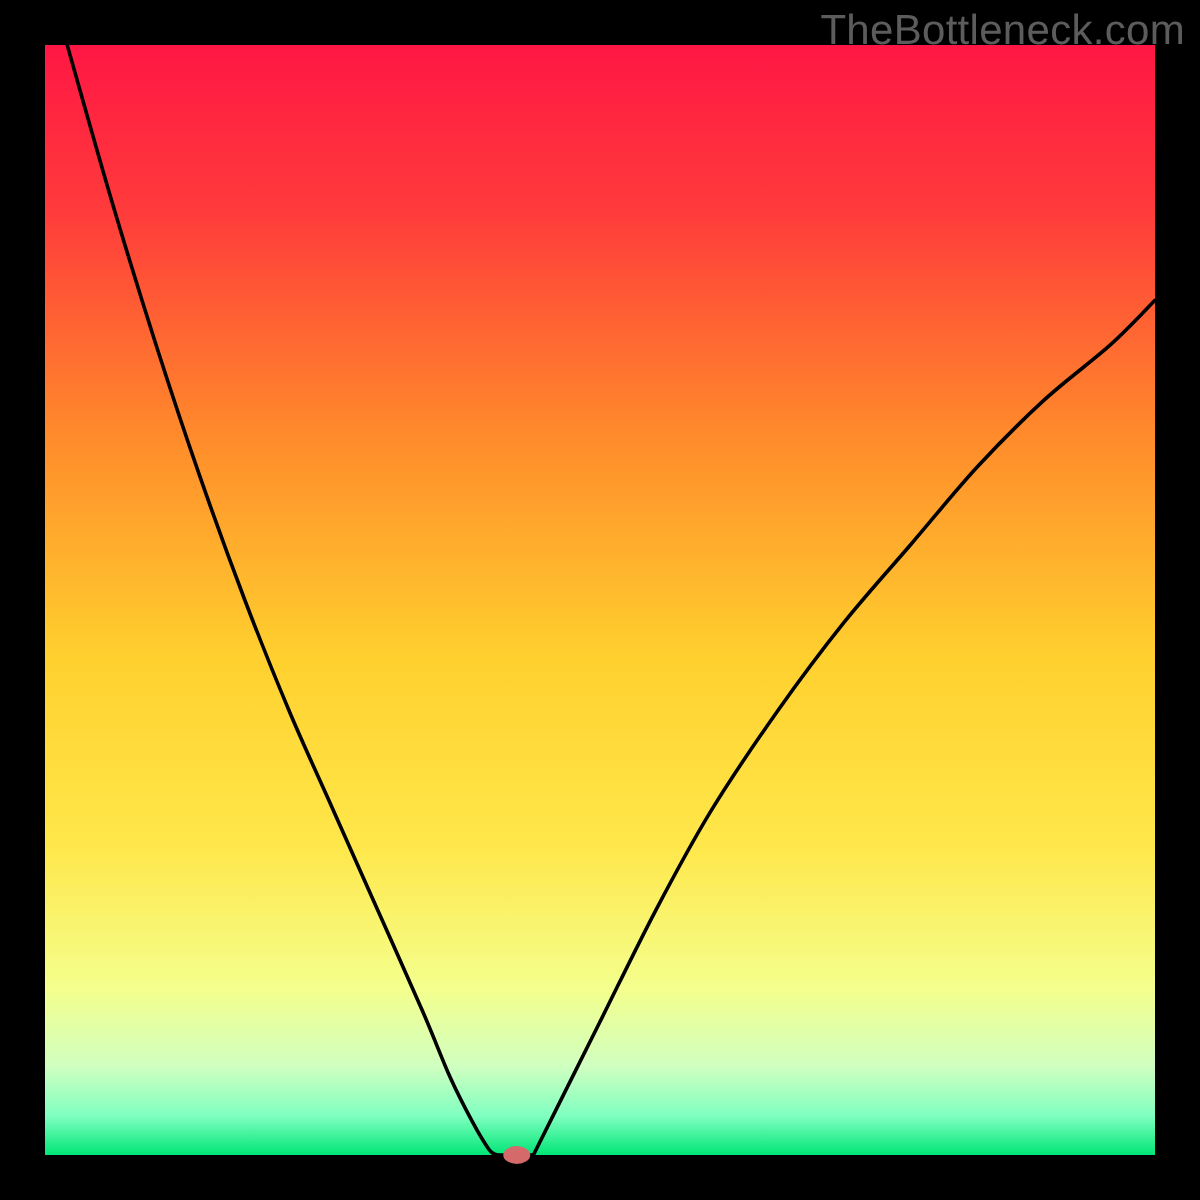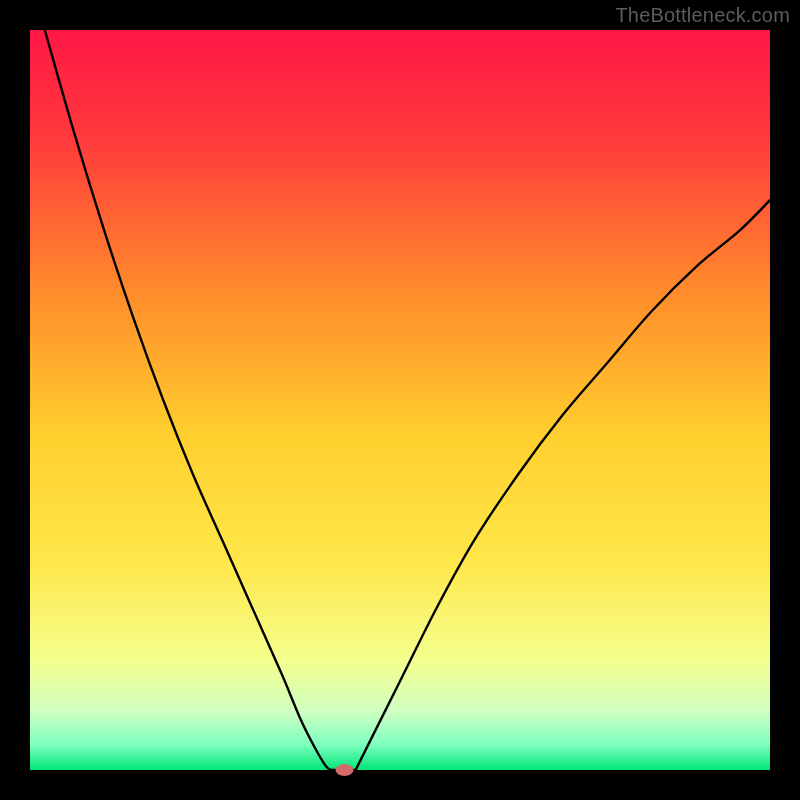--- a/index.html
+++ b/index.html
@@ -16,21 +16,21 @@
     top: 0;
     width: 800px;
     height: 800px;
     background: #000000;
   }
   .watermark {
     position: absolute;
     top: 4px;
     right: 10px;
     color: #5c5c5c;
-    font-size: 20px;
+    font-size: 28px;
     font-weight: 500;
     letter-spacing: 0.2px;
   }
   svg {
     position: absolute;
     left: 0;
     top: 0;
   }
 </style>
 </head>

